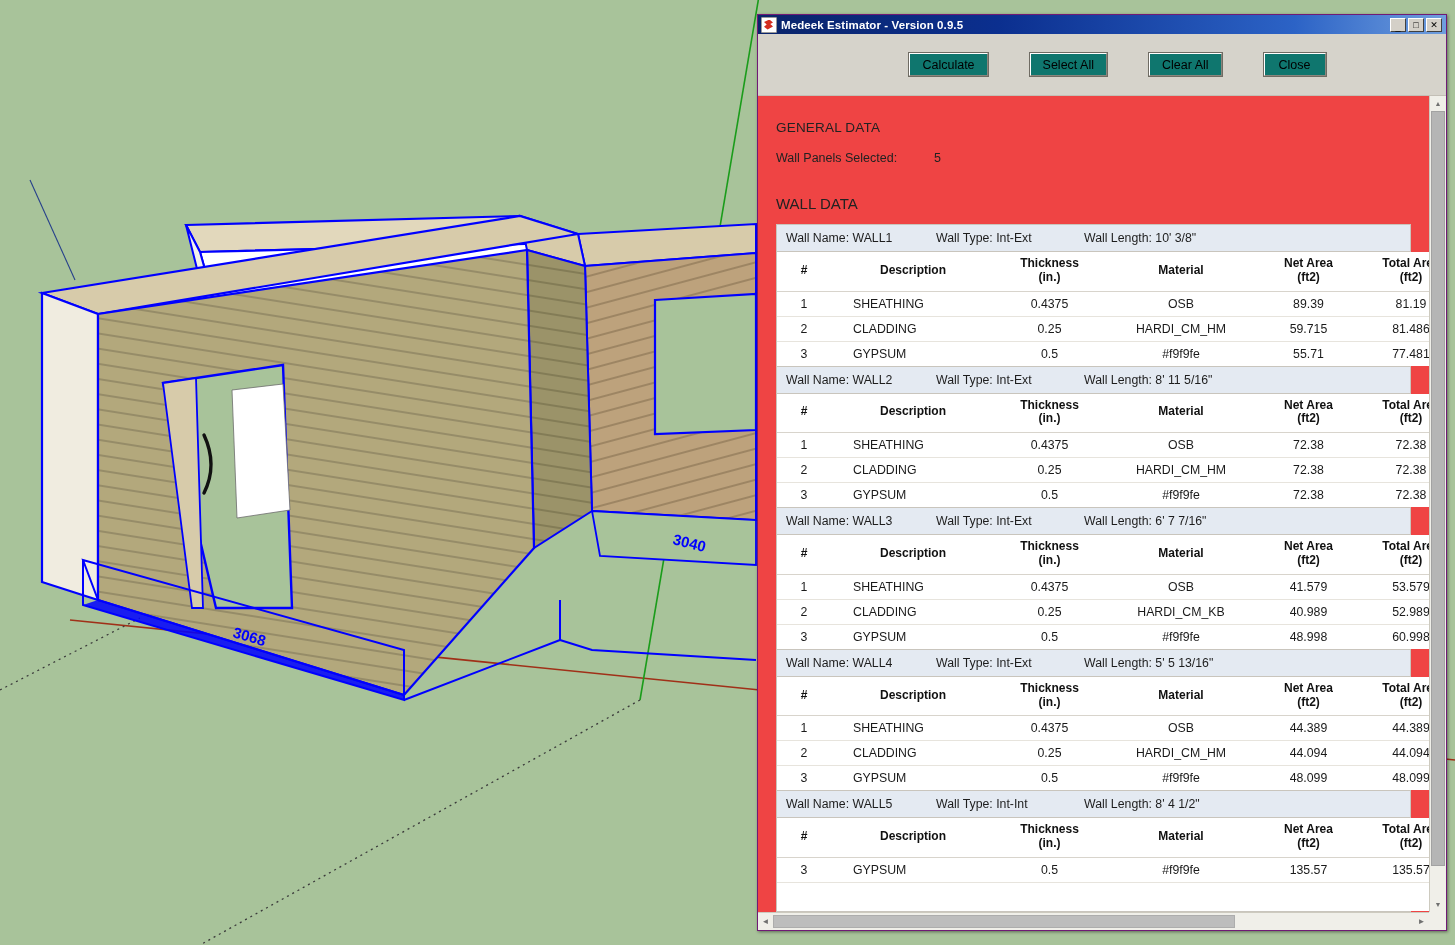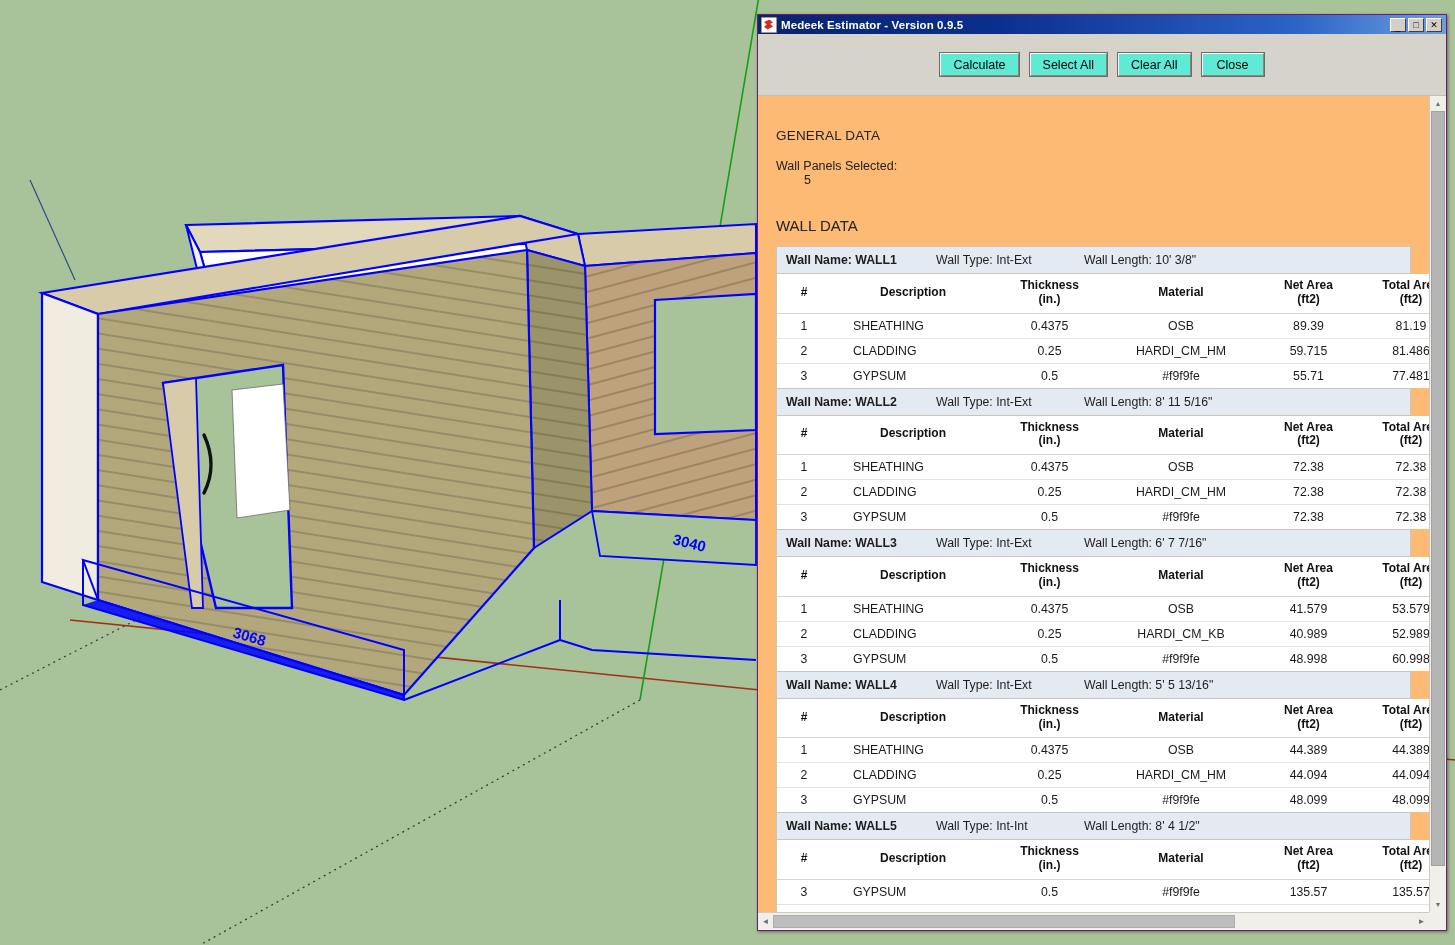--- a/index.html
+++ b/index.html
@@ -57,51 +57,52 @@
   .win-btn.min span{line-height:16px;}
 
   
   .toolbar{
     height:62px;background:#d6d3cb;
     display:flex;align-items:center;justify-content:center;gap:11px;
     border-bottom:1px solid #c3bfb6;box-sizing:border-box;
   }
   .tb-btn{
     min-width:62px;height:23px;padding:0 12px;
-    background:#5eead4;color:#000;font-size:12.5px;
+    background:#0f766e;color:#000;font-size:12.5px;
     border-top:1px solid #ffffff;border-left:1px solid #ffffff;
     border-right:1px solid #8a867d;border-bottom:1px solid #8a867d;
     outline:1px solid #6f6b63;
     cursor:default;box-sizing:border-box;
     font-family:"Liberation Sans", sans-serif;
+    margin-left:31px;
   }
 
   
   .content-wrap{position:relative;height:calc(100% - 19px - 62px);box-sizing:border-box;}
   .report{
     position:absolute;left:0;top:0;right:17px;bottom:18px;
-    background:#fdba74;overflow:hidden;padding:16px 0 0 0;box-sizing:border-box;
+    background:#ef4444;overflow:hidden;padding:8px 0 0 0;box-sizing:border-box;
   }
   .report-inner{padding:16px 18px 0 18px;}
 
   .section-title{font-size:13.5px;color:#222;margin:0 0 0 0;letter-spacing:.2px;}
-  .gd-row{display:flex;margin-top:16px;font-size:12.5px;color:#222;flex-direction:column;}
+  .gd-row{display:flex;margin-top:16px;font-size:12.5px;color:#222;}
   .gd-label{width:130px;}
   .gd-value{margin-left:28px;}
   .walldata-title{margin-top:30px;font-size:15px;color:#222;}
 
   .tables{margin-top:12px;border:1px solid #c9c5bd;background:#ffffff;}
 
   .wall-band{
     background:#e4eaf2;border-bottom:1px solid #c9c5bd;border-top:1px solid #c9c5bd;
     padding:6px 9px;font-size:12.3px;color:#1d1d1d;white-space:nowrap;
   }
   .tables > .wall-block:first-child > .wall-band{border-top:none;}
   .wall-band span{display:inline-block;}
-  .wb-name{min-width:150px;font-weight:bold;}
+  .wb-name{min-width:150px;}
   .wb-type{min-width:148px;}
 
   table.wall-table{width:100%;border-collapse:collapse;background:#fff;table-layout:fixed;}
   table.wall-table th{
     font-size:12px;font-weight:bold;color:#111;padding:5px 2px 6px 2px;
     border-bottom:1px solid #d8d4cc;text-align:center;line-height:1.15;
   }
   table.wall-table td{
     font-size:12.3px;color:#1a1a1a;padding:5px 2px;text-align:center;
     border-bottom:1px solid #e7e4dd;

